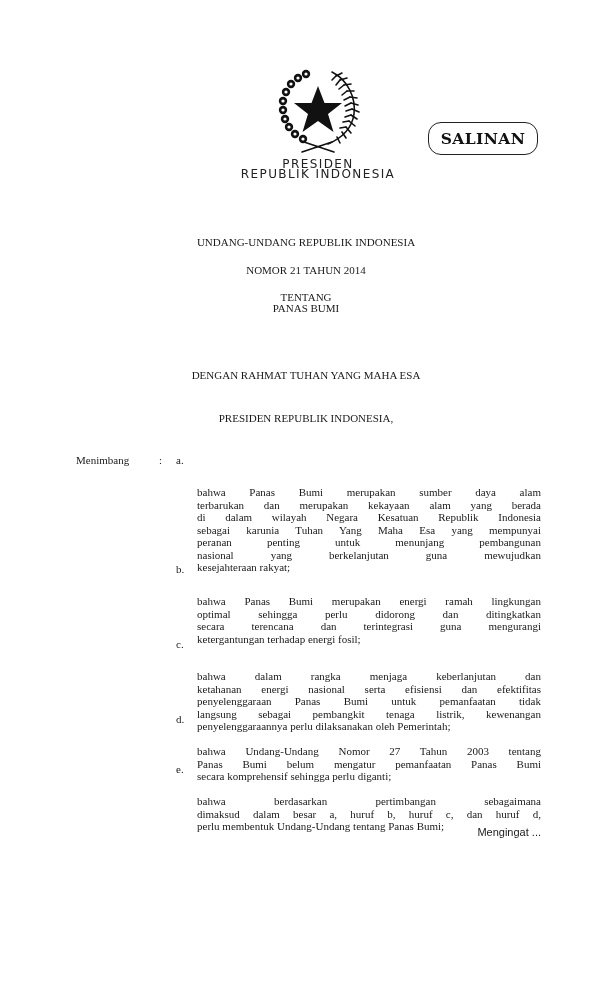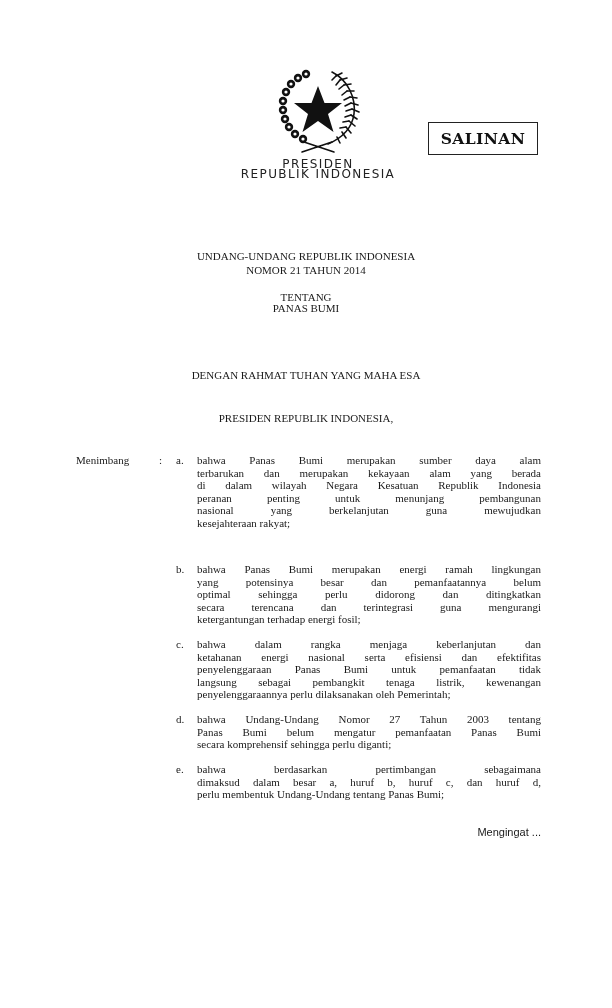--- a/index.html
+++ b/index.html
@@ -1,37 +1,37 @@
 <!DOCTYPE html>
 <html><head>
 <meta charset="utf-8">
 <style>
   html, body { margin: 0; padding: 0; background: #ffffff; }
   body { width: 612px; height: 1008px; position: relative; overflow: hidden;
          font-family: "DejaVu Serif", "Liberation Serif", serif; color: #1a1a1a; }
-  .abs { position: absolute; }
+  .abs { position: absolute; border-radius: 13px; }
   .emblem { left: 276px; top: 66px; width: 84px; height: 90px; }
   .presiden-label { left: 220px; width: 196px; text-align: center; top: 160px;
                     font-family: "DejaVu Sans", "Liberation Sans", sans-serif;
                     font-size: 12px; letter-spacing: 1.4px; line-height: 9.5px; color: #222; }
   .salinan { left: 428px; top: 122px; width: 110px; height: 33px; border: 1.4px solid #222;
              box-sizing: border-box; display: flex; align-items: center; justify-content: center;
              font-family: "DejaVu Serif", "Liberation Serif", serif; font-weight: bold;
              font-size: 15.5px; letter-spacing: 0.4px; color: #111; }
   .center-line { left: 0; width: 612px; text-align: center; font-size: 10.4px;
                  font-family: "Liberation Serif", "DejaVu Serif", serif; }
   .center-line.t { font-size: 11px; }
   .menimbang-label { left: 76px; top: 454px; font-size: 11px; line-height: 12.5px;
                      font-family: "Liberation Serif", "DejaVu Serif", serif; }
   .colon { left: 159px; top: 454px; font-size: 11px; line-height: 12.5px;
            font-family: "Liberation Serif", "DejaVu Serif", serif; }
   .item { left: 176px; width: 365px; font-size: 11px; line-height: 12.5px;
           font-family: "Liberation Serif", "DejaVu Serif", serif; }
   .item .lbl { position: absolute; left: 0; top: 0; }
-  .item .txt { margin-left: 21px; text-align: justify; text-align-last: left; }
+  .item .txt { margin-left: 21px; text-align: justify; text-align-last: left; margin-top: 32px; }
   .item .txt span { display: block; text-align: justify; text-align-last: justify; }
   .item .txt span.last { text-align-last: left; }
   .continuation { left: 440px; top: 826px; width: 101px; text-align: right; font-size: 11px;
                   font-family: Liberation Sans, sans-serif; }
 </style>
 </head>
 <body>
 
 <div class="abs emblem">
   <svg width="84" height="90" viewBox="0 0 84 90">
@@ -72,48 +72,48 @@
   </svg>
 </div>
 
 <div class="abs presiden-label">
   <div>PRESIDEN</div>
   <div>REPUBLIK INDONESIA</div>
 </div>
 
 <div class="abs salinan">SALINAN</div>
 
-<div class="abs center-line t" style="top:250px;">UNDANG-UNDANG REPUBLIK INDONESIA</div>
+<div class="abs center-line t" style="top:236px;">UNDANG-UNDANG REPUBLIK INDONESIA</div>
 <div class="abs center-line t" style="top:264px;">NOMOR 21 TAHUN 2014</div>
 <div class="abs center-line t" style="top:291px;">TENTANG</div>
 <div class="abs center-line t" style="top:302px;">PANAS BUMI</div>
 
 <div class="abs center-line t" style="top:369px;">DENGAN RAHMAT TUHAN YANG MAHA ESA</div>
 <div class="abs center-line t" style="top:412px;">PRESIDEN REPUBLIK INDONESIA,</div>
 
 <div class="abs menimbang-label">Menimbang</div>
 <div class="abs colon">:</div>
 
 <div class="abs item" style="top:454px;">
   <span class="lbl">a.</span>
   <div class="txt">
     <span>bahwa Panas Bumi merupakan sumber daya alam</span>
     <span>terbarukan dan merupakan kekayaan alam yang berada</span>
     <span>di dalam wilayah Negara Kesatuan Republik Indonesia</span>
+    <span>sebagai karunia Tuhan Yang Maha Esa yang mempunyai</span>
     <span>peranan penting untuk menunjang pembangunan</span>
     <span>nasional yang berkelanjutan guna mewujudkan</span>
     <span class="last">kesejahteraan rakyat;</span>
   </div>
 </div>
 
 <div class="abs item" style="top:563px;">
   <span class="lbl">b.</span>
   <div class="txt">
     <span>bahwa Panas Bumi merupakan energi ramah lingkungan</span>
-    <span>yang potensinya besar dan pemanfaatannya belum</span>
     <span>optimal sehingga perlu didorong dan ditingkatkan</span>
     <span>secara terencana dan terintegrasi guna mengurangi</span>
     <span class="last">ketergantungan terhadap energi fosil;</span>
   </div>
 </div>
 
 <div class="abs item" style="top:638px;">
   <span class="lbl">c.</span>
   <div class="txt">
     <span>bahwa dalam rangka menjaga keberlanjutan dan</span>

